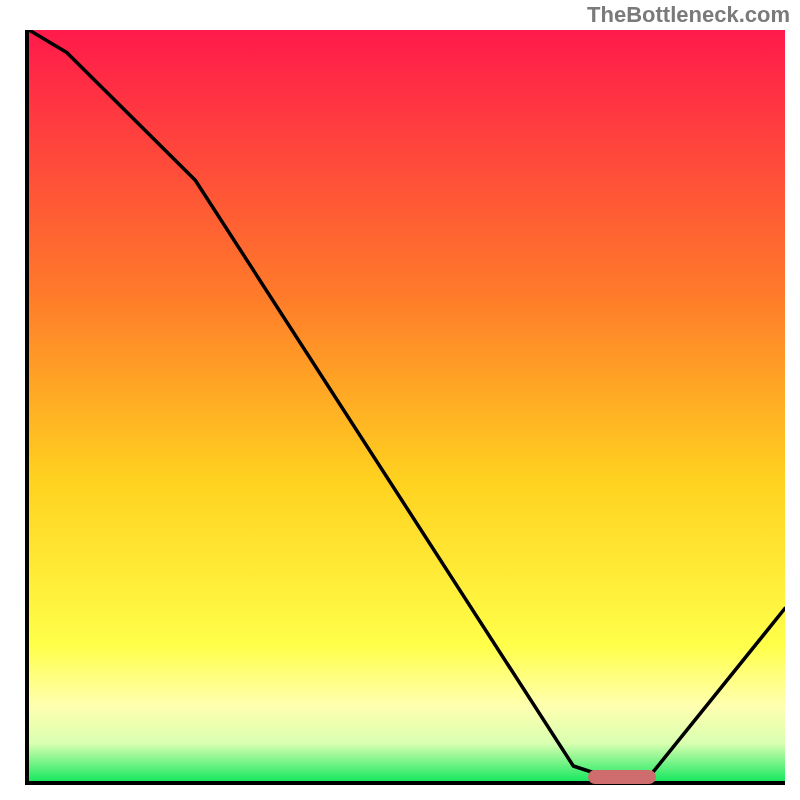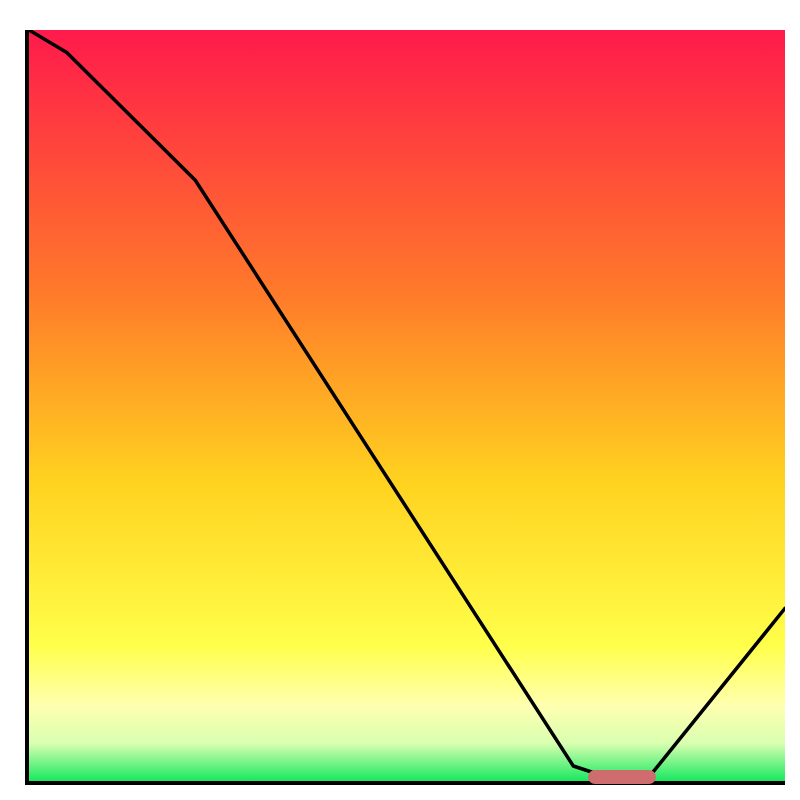--- a/index.html
+++ b/index.html
@@ -55,20 +55,21 @@
     height: 14px;
     background: #cf6d6e;
     border-radius: 7px;
   }
 </style>
 </head>
 <body>
 
 <div class="container">
 
+  <div class="attribution">TheBottleneck.com</div>
 
   <div class="plot-frame">
 
     <svg class="gradient-bg" viewBox="0 0 756 751" preserveAspectRatio="none">
       <defs>
         <linearGradient id="bg-grad" x1="0" y1="0" x2="0" y2="1">
             <stop offset="0%" stop-color="#ff1a4b"></stop>
             <stop offset="35%" stop-color="#ff7a2a"></stop>
             <stop offset="60%" stop-color="#ffd21f"></stop>
             <stop offset="82%" stop-color="#ffff4a"></stop>

